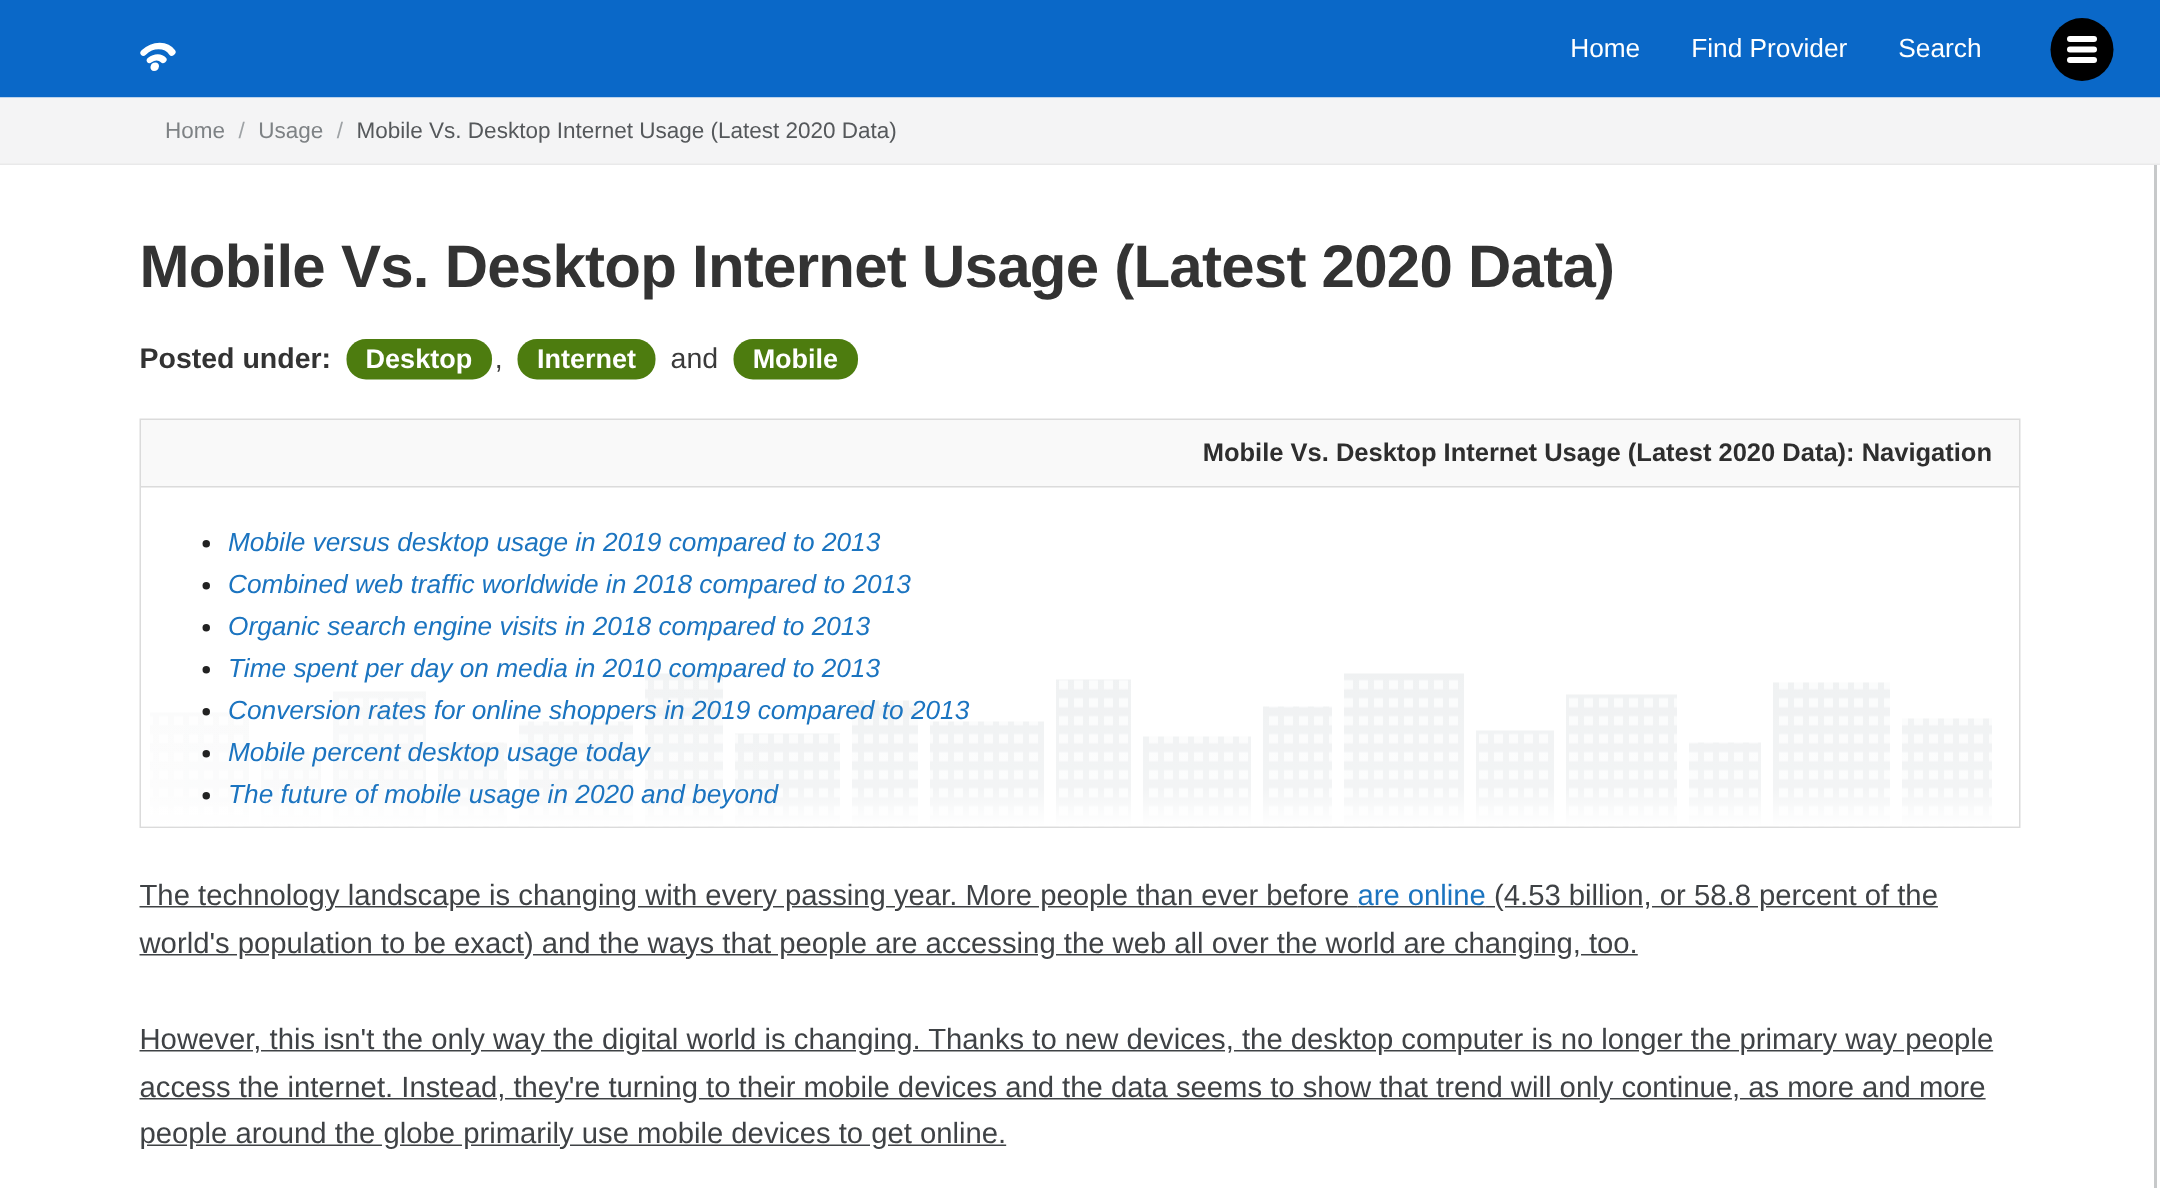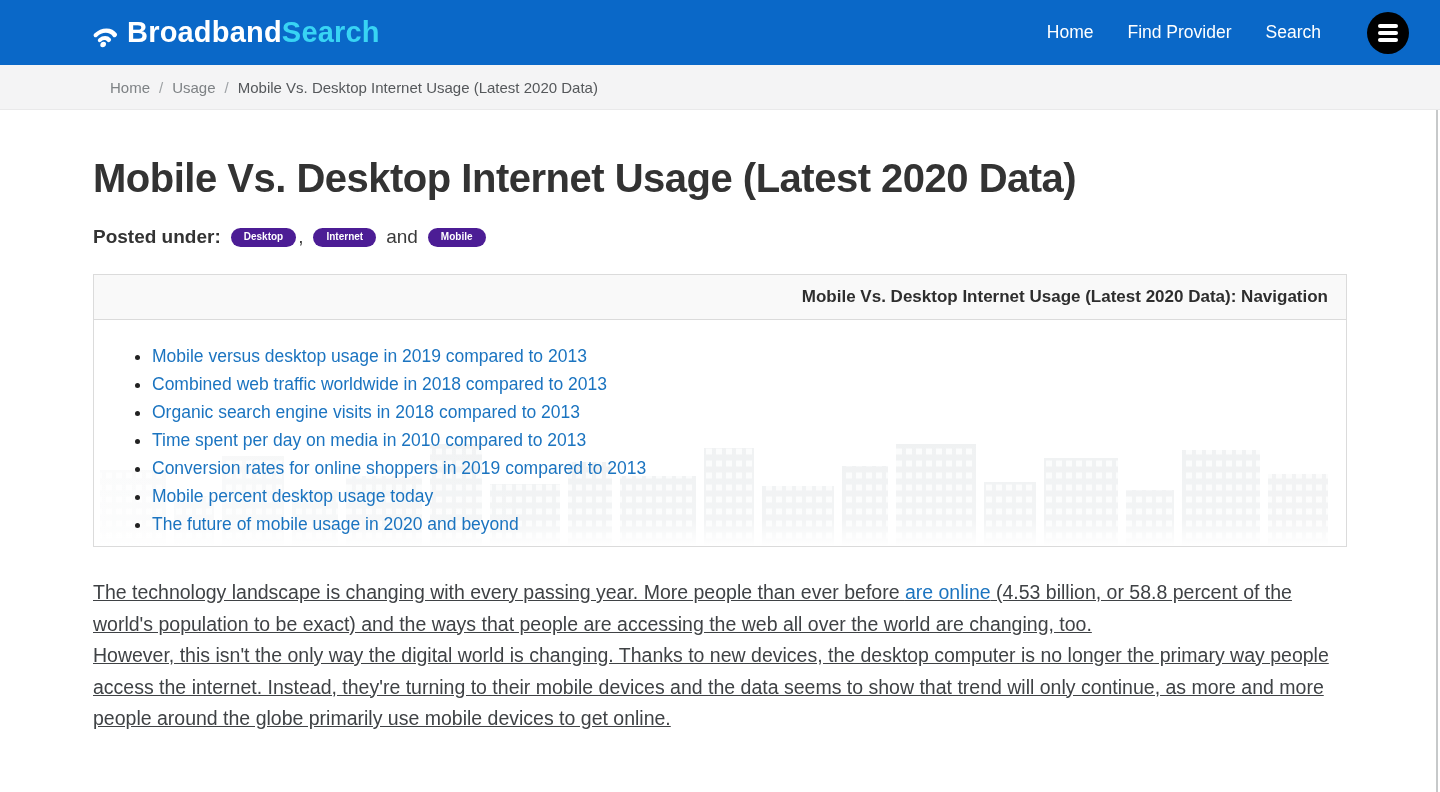--- a/index.html
+++ b/index.html
@@ -63,58 +63,58 @@
     font-weight: bold; color: #333333;
     letter-spacing: -0.5px;
   }
 
   .posted-row {
     margin-top: 25px;
     display: flex; align-items: center;
     font-size: 19px; font-weight: bold; color: #333333; text-align: right;
   }
   .tag-pill {
-    background: #4c1d95; color: #ffffff;
-    font-size: 10px; font-weight: bold;
+    background: #4d7c0f; color: #ffffff;
+    font-size: 18px; font-weight: bold;
     padding: 4px 13px 5px; border-radius: 13px;
     margin-left: 10px; text-decoration: none; cursor: pointer;
     line-height: 1;
   }
   .tag-sep { font-weight: normal; color: #3A3A3A; }
   .tag-sep.comma { margin-left: 2px; }
   .tag-sep.and { margin-left: 10px; }
 
   
   .toc-box { margin-top: 26px; border: 1px solid #DBDBDB; background: #ffffff; }
   .toc-header {
     background: #F9F9F9;
     border-bottom: 1px solid #DBDBDB;
     padding: 12px 18px;
     font-size: 17px; font-weight: bold; color: #2E2E2E; text-align: right;
   }
-  .toc-body { position: relative; padding: 22px 18px 8px 20px; overflow: hidden; }
+  .toc-body { position: relative; padding: 22px 18px 8px 20px; overflow: hidden; font-style: italic; }
   .skyline {
     position: absolute; left: 0; right: 0; bottom: 0;
     height: 112px; z-index: 0; pointer-events: none;
   }
   .toc-list {
     position: relative; z-index: 1;
     margin: 0; padding: 0 0 0 38px;
     list-style: disc;
   }
   .toc-list li { font-size: 17.5px; line-height: 28px; color: #222222; }
   .toc-list a { color: #1B74C0; text-decoration: none; cursor: pointer; }
 
   
   .body-par {
     font-size: 19.5px; line-height: 31.5px;
     color: #3F4245; margin: 0; width: 1240px; text-decoration: underline;
   }
   .body-par.first { margin-top: 30px; }
-  .body-par.second { }
+  .body-par.second { margin-top: 33px; }
   .inline-link { color: #1B74C0; text-decoration: none; cursor: pointer; }
 
   
   .window-edge {
     position: absolute; top: 110px; bottom: 0; left: 1436px;
     width: 2px; background: #C7C9CA;
   }
 </style>
 </head>
 <body>
@@ -123,21 +123,20 @@
   <div class="logo">
     <span style="display:flex;align-items:center;">
       <svg width="32" height="32" viewBox="0 0 32 32">
         <g transform="translate(3,0) skewX(-10)" stroke="#ffffff" fill="none" stroke-linecap="round">
           <path d="M6 18 a 12.5 12.5 0 0 1 19 0" stroke-width="4.4"></path>
           <path d="M11 23 a 6.5 6.5 0 0 1 9 0" stroke-width="4.2"></path>
           <circle cx="15" cy="27.5" r="2.8" fill="#ffffff" stroke="none"></circle>
         </g>
       </svg>
     </span>
-    <span class="logo-text"><span>Broadband</span><span class="logo-accent">Search</span></span>
   </div>
 
   <nav class="main-nav">
     <a class="nav-link">Home</a>
     <a class="nav-link">Find Provider</a>
     <a class="nav-link">Search</a>
   </nav>
 
   <button class="menu-btn">
     <span class="bar"></span>

